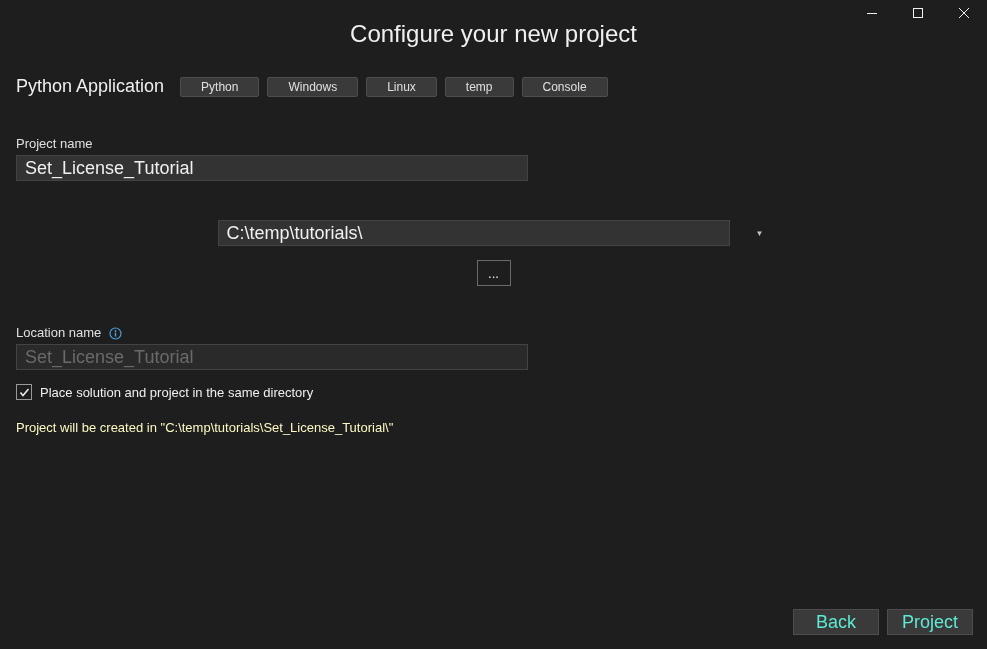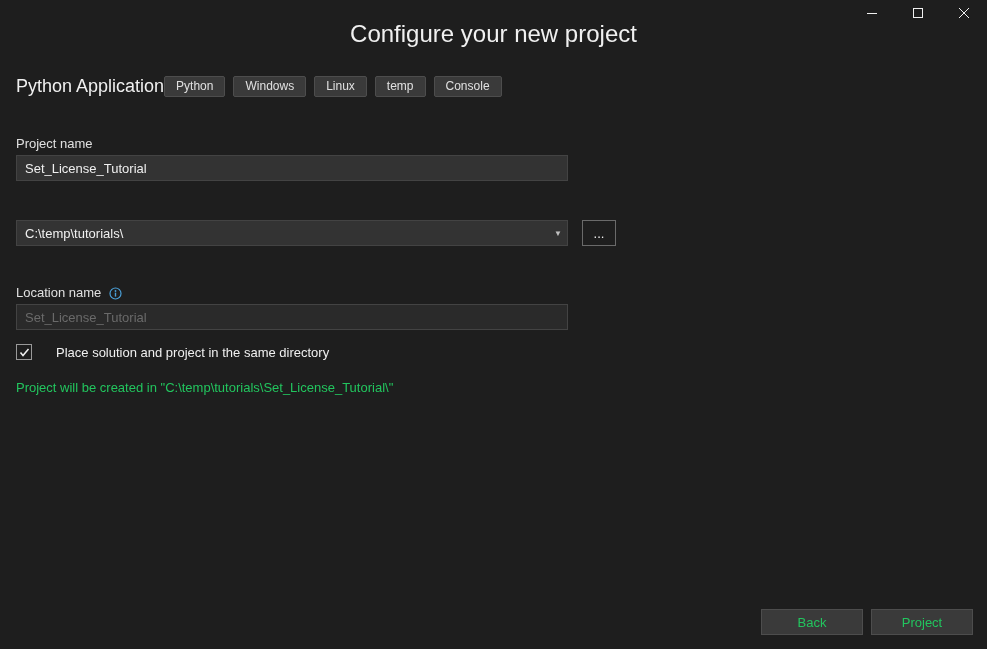--- a/index.html
+++ b/index.html
@@ -38,69 +38,72 @@
     }
     .page-title {
       font-size: 24px;
       font-weight: 400;
       margin-bottom: 28px;
       margin-top: 4px;
       text-align: center;
     }
     .template-row {
       display: flex;
+      align-items: center;
+      gap: 16px;
       margin-bottom: 30px;
     }
     .template-name {
       font-size: 18px;
       font-weight: 400;
     }
     .tags {
       display: flex;
       gap: 8px;
     }
     .tag {
       background: #3a3a3a;
       border: 1px solid #4d4d4d;
       border-radius: 2px;
-      padding: 2px 11px;
+      padding: 2px 20px;
       font-size: 12px;
       color: #e0e0e0;
     }
     .field-label {
       display: block;
       font-size: 13px;
       margin-bottom: 4px;
       color: #e0e0e0;
     }
     .field-group {
       margin-bottom: 14px;
       margin-top: 39px;
     }
     .text-input {
-      width: 552px;
+      width: 512px;
       height: 26px;
       background: #333333;
       border: 1px solid #434343;
       color: #f0f0f0;
       padding: 0 8px;
-      font-size: 13px;
+      font-size: 18px;
       font-family: inherit;
     }
     .text-input::placeholder {
       color: #6a6a6a;
     }
     .text-input:disabled {
       color: #6a6a6a;
       background: #2a2a2a;
     }
     .location-row {
       display: flex;
       align-items: center;
       gap: 14px;
+      flex-direction: column;
     }
     .location-input-wrap {
       position: relative;
       width: 552px;
     }
     .dropdown-caret {
       position: absolute;
       right: 6px;
       top: 50%;
       transform: translateY(-50%);
@@ -121,56 +124,56 @@
       cursor: pointer;
     }
     .info-icon {
       display: inline-flex;
       vertical-align: middle;
       margin-left: 4px;
     }
     .checkbox-row {
       display: flex;
       align-items: center;
-      gap: 24px;
+      gap: 8px;
       margin-top: 14px;
       margin-bottom: 20px;
     }
     .checkbox {
       width: 16px;
       height: 16px;
       background: #1e1e1e;
       border: 1px solid #999;
       display: flex;
       align-items: center;
       justify-content: center;
       cursor: pointer;
     }
     .checkmark {
       color: #f0f0f0;
     }
     .summary-text {
       font-size: 13px;
-      color: #22c55e;
+      color: #fef9c3;
       margin-top: 16px;
     }
     .footer {
       position: absolute;
       bottom: 14px;
       right: 14px;
       display: flex;
       gap: 8px;
     }
     .nav-btn {
-      width: 102px;
+      width: 86px;
       height: 26px;
       background: #3a3a3a;
       border: 1px solid #4d4d4d;
-      color: #22c55e;
-      font-size: 13px;
+      color: #5eead4;
+      font-size: 18px;
       cursor: pointer;
       font-family: inherit;
     }
   </style>
 </head>
 <body>
 
 <div class="titlebar">
   <div class="titlebar-btn">
     <svg width="10" height="1" viewBox="0 0 10 1">

